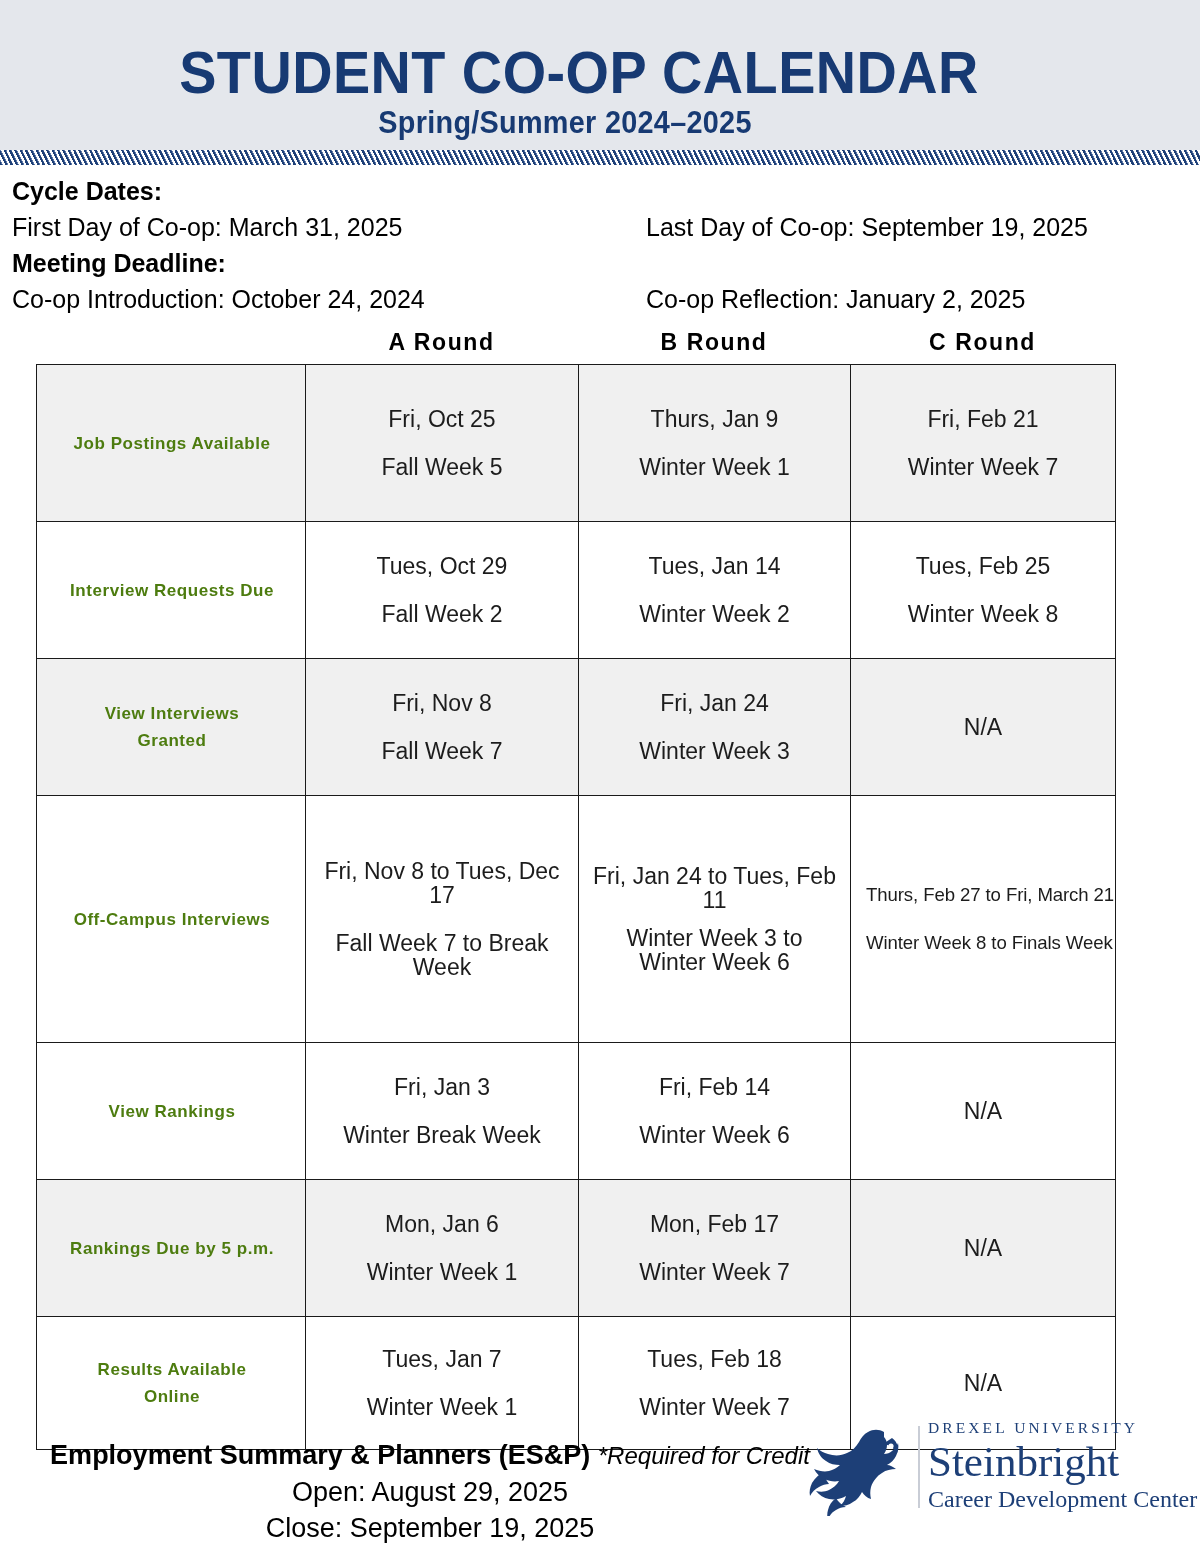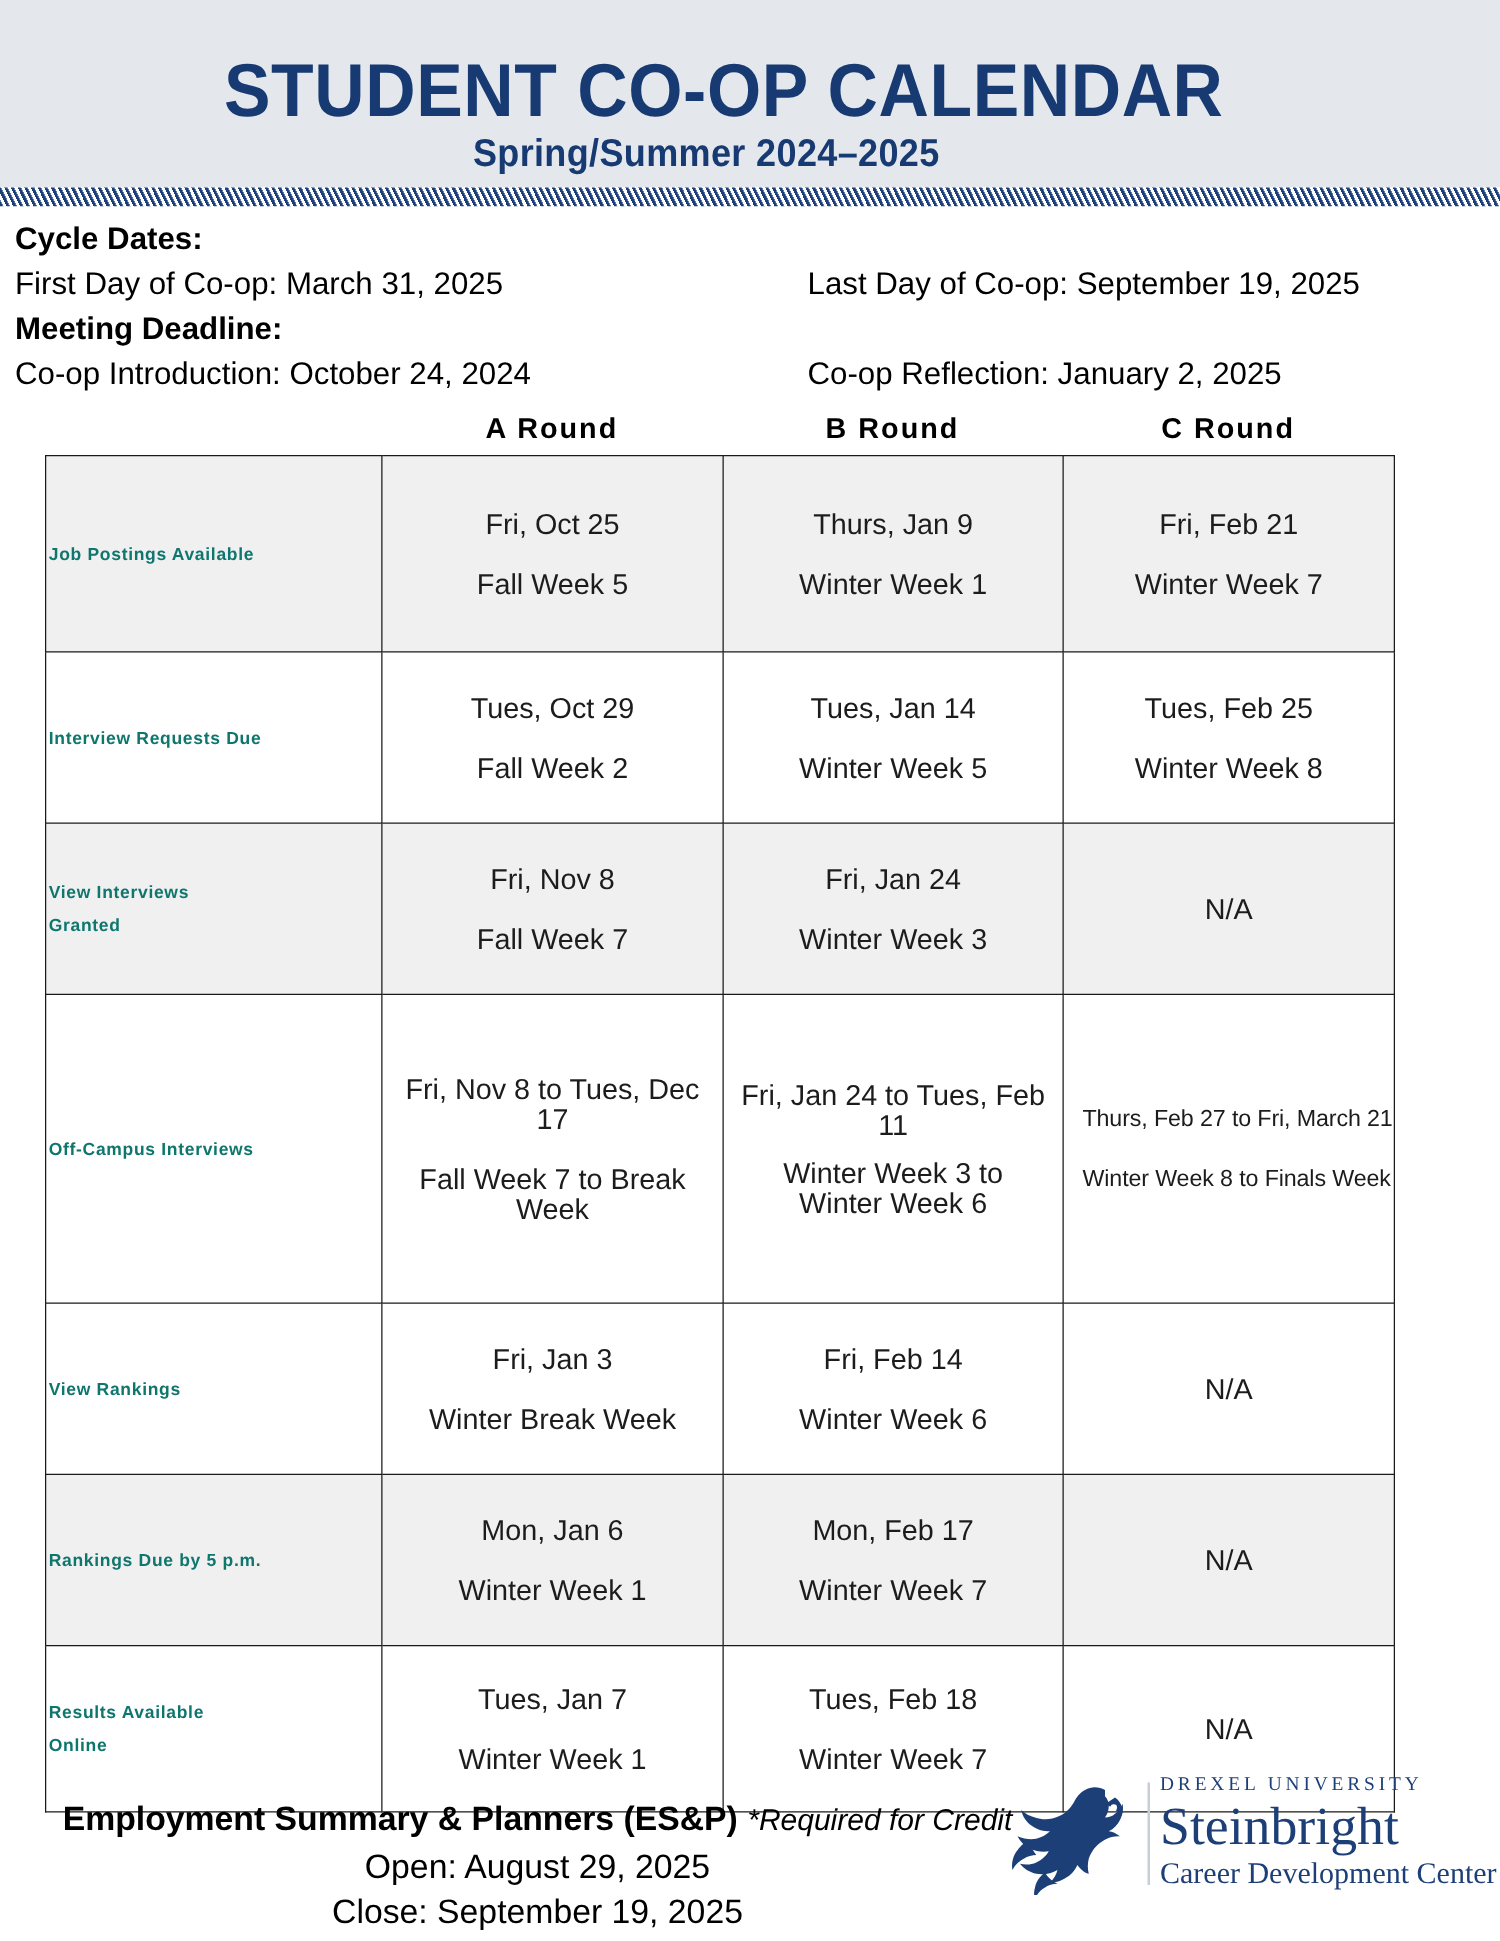--- a/index.html
+++ b/index.html
@@ -136,26 +136,26 @@
   .cal-table tr.plain  td { background: #ffffff; }
 
   col.c-label { width: 269px; }
   col.c-a     { width: 273px; }
   col.c-b     { width: 272px; }
   col.c-c     { width: 265px; }
 
   .row-label {
     font-family: "Liberation Sans Narrow", "Liberation Sans", sans-serif;
     font-weight: bold;
-    font-size: 14px;
+    font-size: 17px;
     line-height: 27px;
     letter-spacing: 0.55px;
-    text-align: left;
+    text-align: center;
     padding-left: 2px !important;
-    color: #0f766e;
+    color: #4d7c0f;
   }
   .cell {
     font-family: "Liberation Sans Narrow", "Liberation Sans", sans-serif;
     font-size: 23px;
     line-height: 24px;
     text-align: center;
     color: #1c1c1c;
     padding: 4px 5px !important;
   }
   .cell .l1 { display: block; }
@@ -303,21 +303,21 @@
     <tr class="plain r2">
       <td class="row-label">Interview Requests Due</td>
       <td class="cell">
         <span class="l1">Tues, Oct 29</span>
         <span class="gap"></span>
         <span class="l2">Fall Week 2</span>
       </td>
       <td class="cell">
         <span class="l1">Tues, Jan 14</span>
         <span class="gap"></span>
-        <span class="l2">Winter Week 5</span>
+        <span class="l2">Winter Week 2</span>
       </td>
       <td class="cell">
         <span class="l1">Tues, Feb 25</span>
         <span class="gap"></span>
         <span class="l2">Winter Week 8</span>
       </td>
     </tr>
 
     <tr class="shaded r3">
       <td class="row-label">

